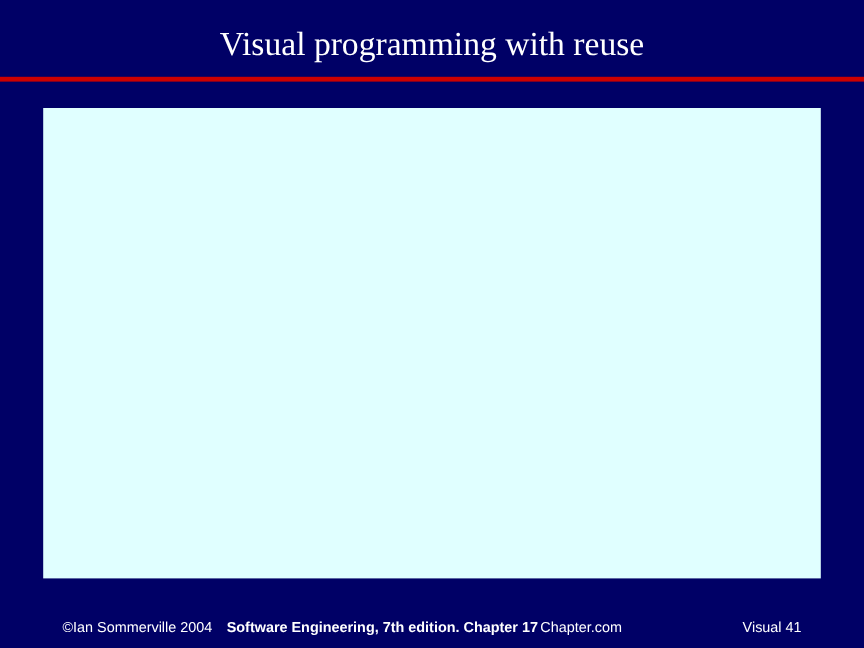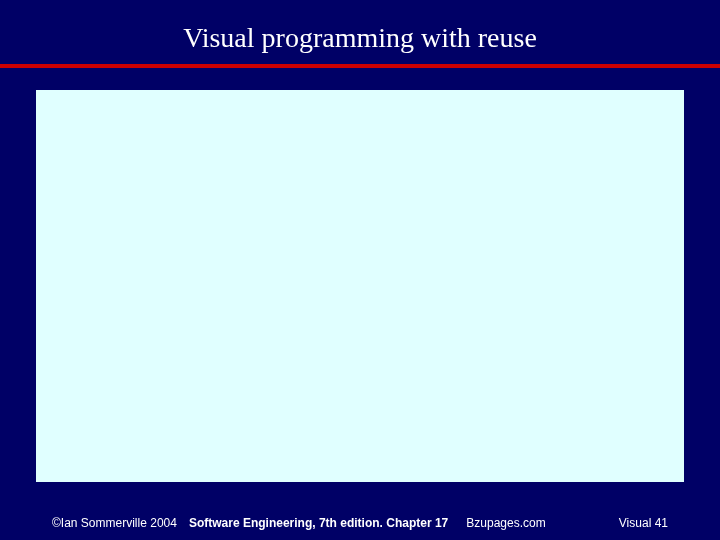--- a/index.html
+++ b/index.html
@@ -38,33 +38,33 @@
     right: 0;
     bottom: 10px;
     display: flex;
     align-items: baseline;
     padding: 0 52px;
     color: #ffffff;
     font-family: Arial, Helvetica, sans-serif;
     font-size: 12px;
   }
   .footer .copyright { font-weight: 400; margin-right: 12px; }
-  .footer .book { font-weight: 700; margin-right: 18px; }
+  .footer .book { font-weight: 700; margin-right: 2px; }
   .footer .site { font-weight: 400; margin-right: 22px; }
   .footer .slide { font-weight: 400; margin-left: auto; }
 </style>
 </head>
 <body>
 
 <div class="title">Visual programming with reuse</div>
 <div class="underline"></div>
 
 <div class="content-box"></div>
 
 <div class="footer">
   <span class="copyright">©Ian Sommerville 2004</span>
   <span class="book">Software Engineering, 7th edition. Chapter 17</span>
-  <span class="site">Bzupages.com</span>
+  <span class="site">Chapter.com</span>
   <span class="slide">
     <span>Visual</span>
     <span>41</span>
   </span>
 </div>
 
 </body></html>

